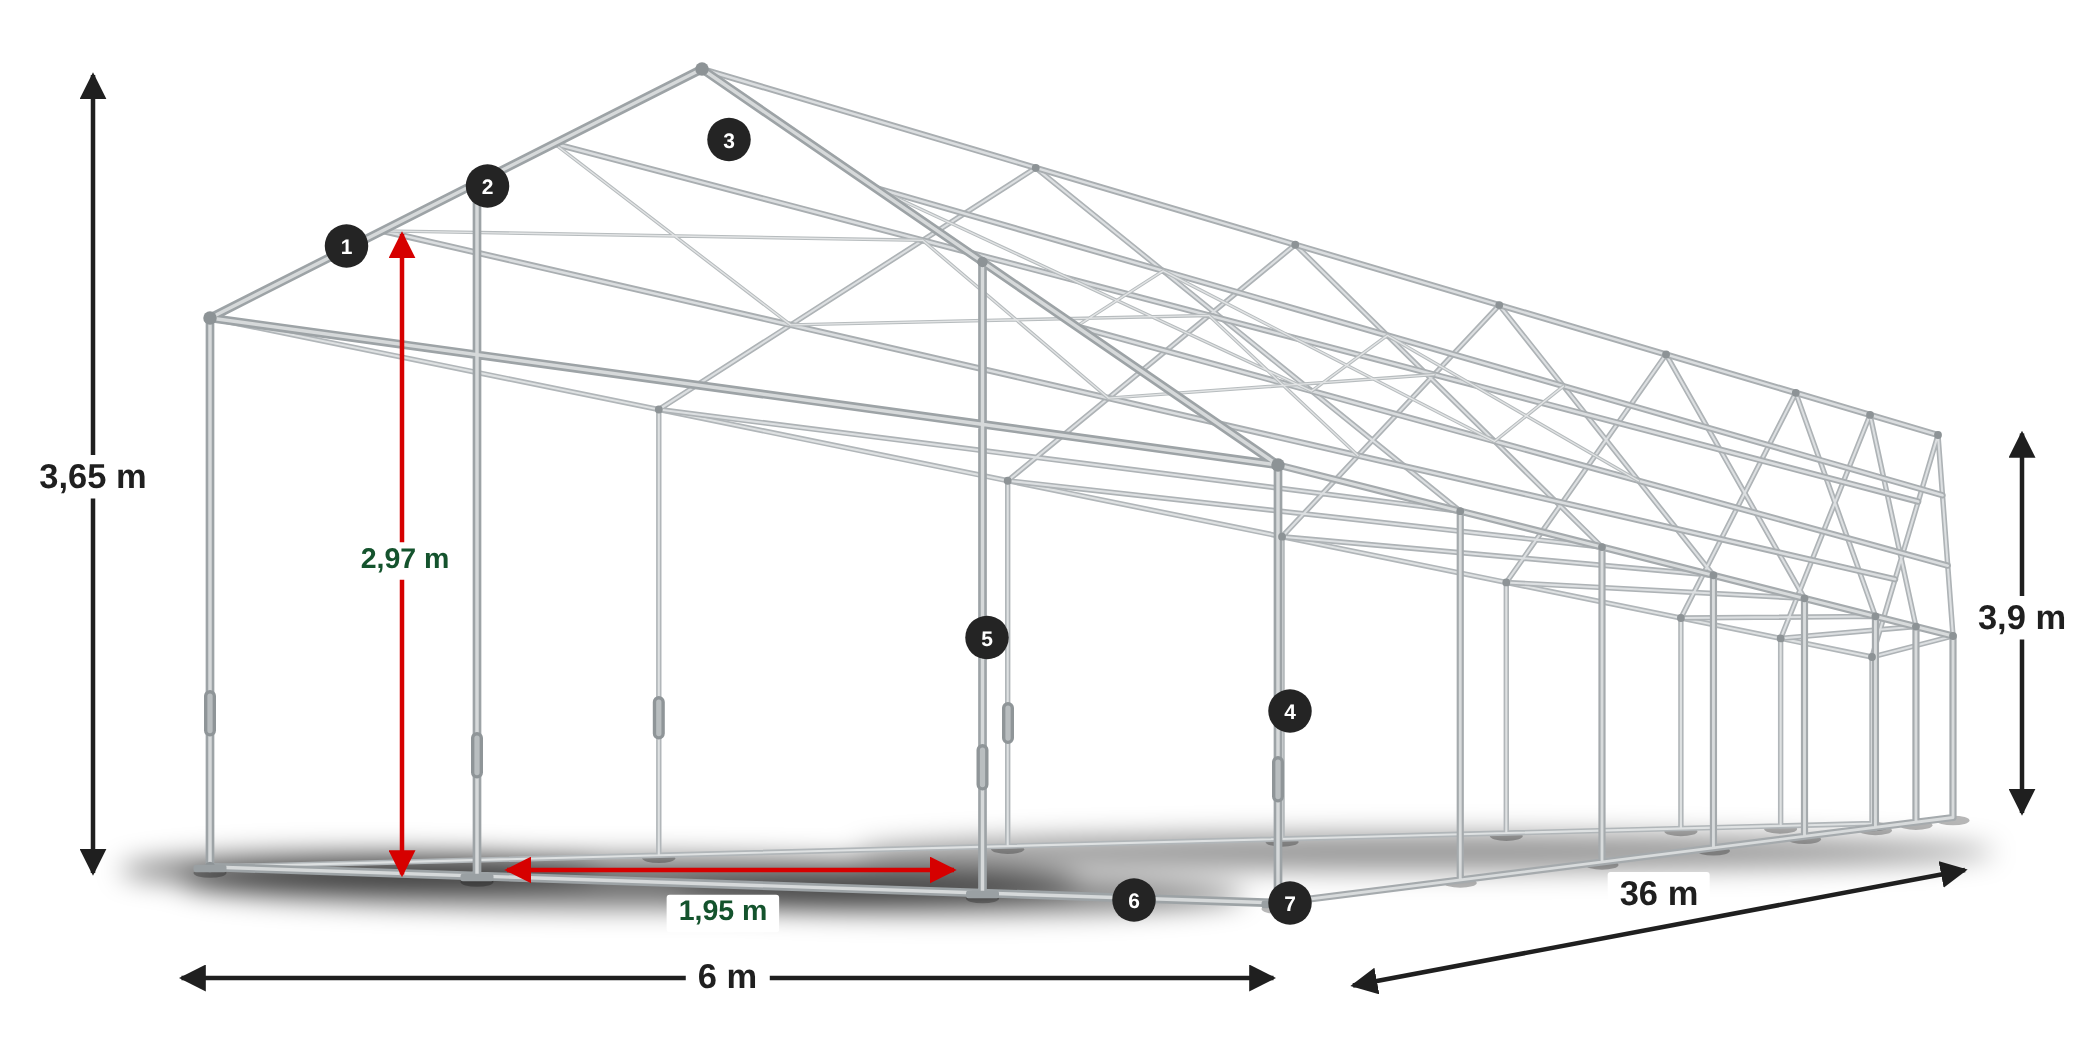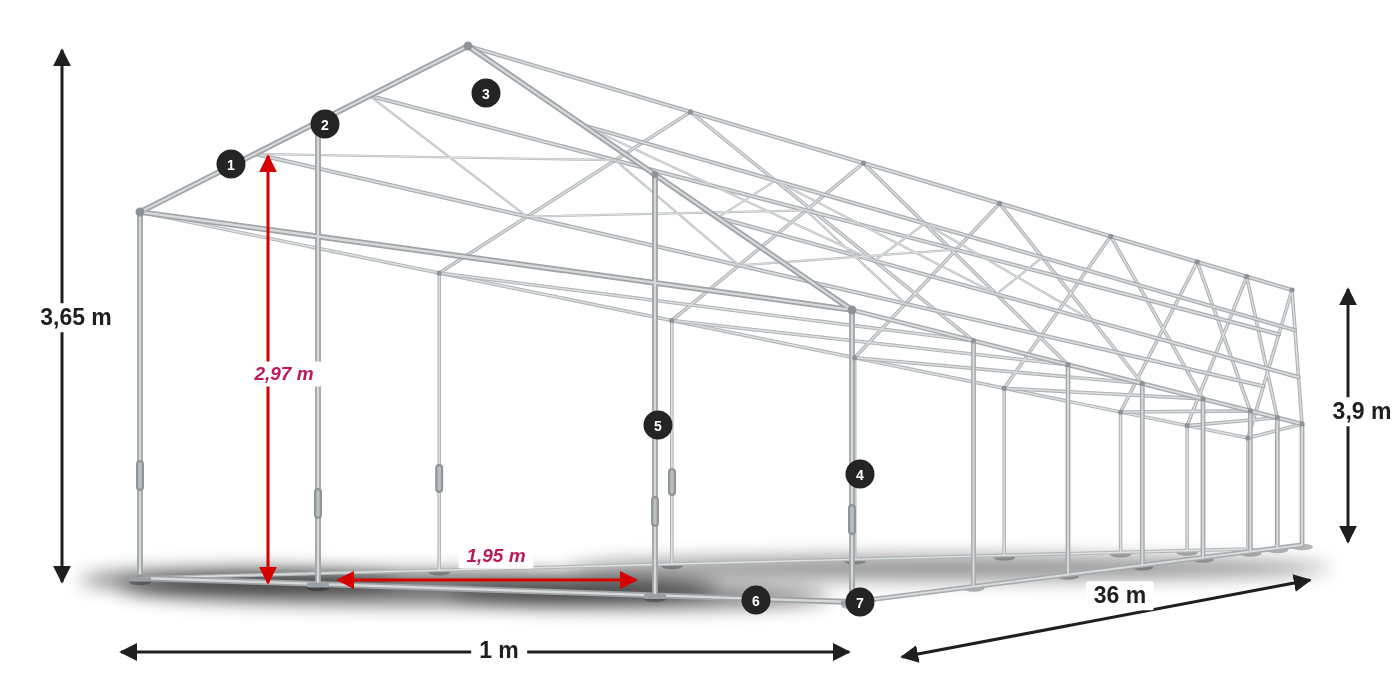--- a/index.html
+++ b/index.html
@@ -1,22 +1,22 @@
 <!DOCTYPE html>
 <html><head>
 <meta charset="utf-8">
 <style>
   html,body{margin:0;padding:0;background:#fff;}
   .stage{position:relative;width:1400px;height:700px;background:#ffffff;overflow:hidden;
          font-family:"Liberation Sans","DejaVu Sans",sans-serif;}
   .stage svg{position:absolute;left:0;top:0;}
   .dim{position:absolute;transform:translate(-50%,-50%);background:#ffffff;font-weight:700;
-       white-space:nowrap;padding:2px 8px;line-height:1.1;border-radius:2px;margin-left:14px;}
+       white-space:nowrap;padding:2px 8px;line-height:1.1;border-radius:2px;}
   .dim.dark{color:#1f1f1f;font-size:23px;}
-  .dim.red{color:#be185d;font-size:19px;font-style:italic;}
+  .dim.red{color:#14532d;font-size:19px;}
   .badge{position:absolute;transform:translate(-50%,-50%);width:29px;height:29px;border-radius:50%;
          background:#242424;color:#ffffff;font-size:14px;font-weight:700;
          display:flex;align-items:center;justify-content:center;cursor:pointer;}
 </style>
 </head>
 <body>
 
 <div class="stage">
 
   <svg width="1400" height="700" viewBox="0 0 1400 700">
@@ -117,23 +117,23 @@
       <line x1="1348" y1="289" x2="1348" y2="542" stroke="#1f1f1f" marker-start="url(#ah-dark)" marker-end="url(#ah-dark)"></line>
       <line x1="121" y1="652" x2="849" y2="652" stroke="#1f1f1f" marker-start="url(#ah-dark)" marker-end="url(#ah-dark)"></line>
       <line x1="902" y1="657" x2="1310" y2="580" stroke="#1f1f1f" marker-start="url(#ah-dark)" marker-end="url(#ah-dark)"></line>
       <line x1="268" y1="156" x2="268" y2="583" stroke="#d60000" marker-start="url(#ah-red)" marker-end="url(#ah-red)"></line>
       <line x1="338" y1="580" x2="636" y2="580" stroke="#d60000" marker-start="url(#ah-red)" marker-end="url(#ah-red)"></line>
     </g>
   </svg>
 
   <div class="dim dark" style="left:62px;top:318px">3,65 m</div>
   <div class="dim red" style="left:270px;top:374px">2,97 m</div>
-  <div class="dim red" style="left:482px;top:556px">1,95 m</div>
+  <div class="dim red" style="left:482px;top:609px">1,95 m</div>
   <div class="dim dark" style="left:1348px;top:412px">3,9 m</div>
-  <div class="dim dark" style="left:485px;top:651px">1 m</div>
+  <div class="dim dark" style="left:485px;top:651px">6 m</div>
   <div class="dim dark" style="left:1106px;top:596px">36 m</div>
 
   <div class="badge" style="left:231px;top:164px">1</div>
   <div class="badge" style="left:325px;top:124px">2</div>
   <div class="badge" style="left:486px;top:93px">3</div>
   <div class="badge" style="left:860px;top:474px">4</div>
   <div class="badge" style="left:658px;top:425px">5</div>
   <div class="badge" style="left:756px;top:600px">6</div>
   <div class="badge" style="left:860px;top:602px">7</div>
 </div>

